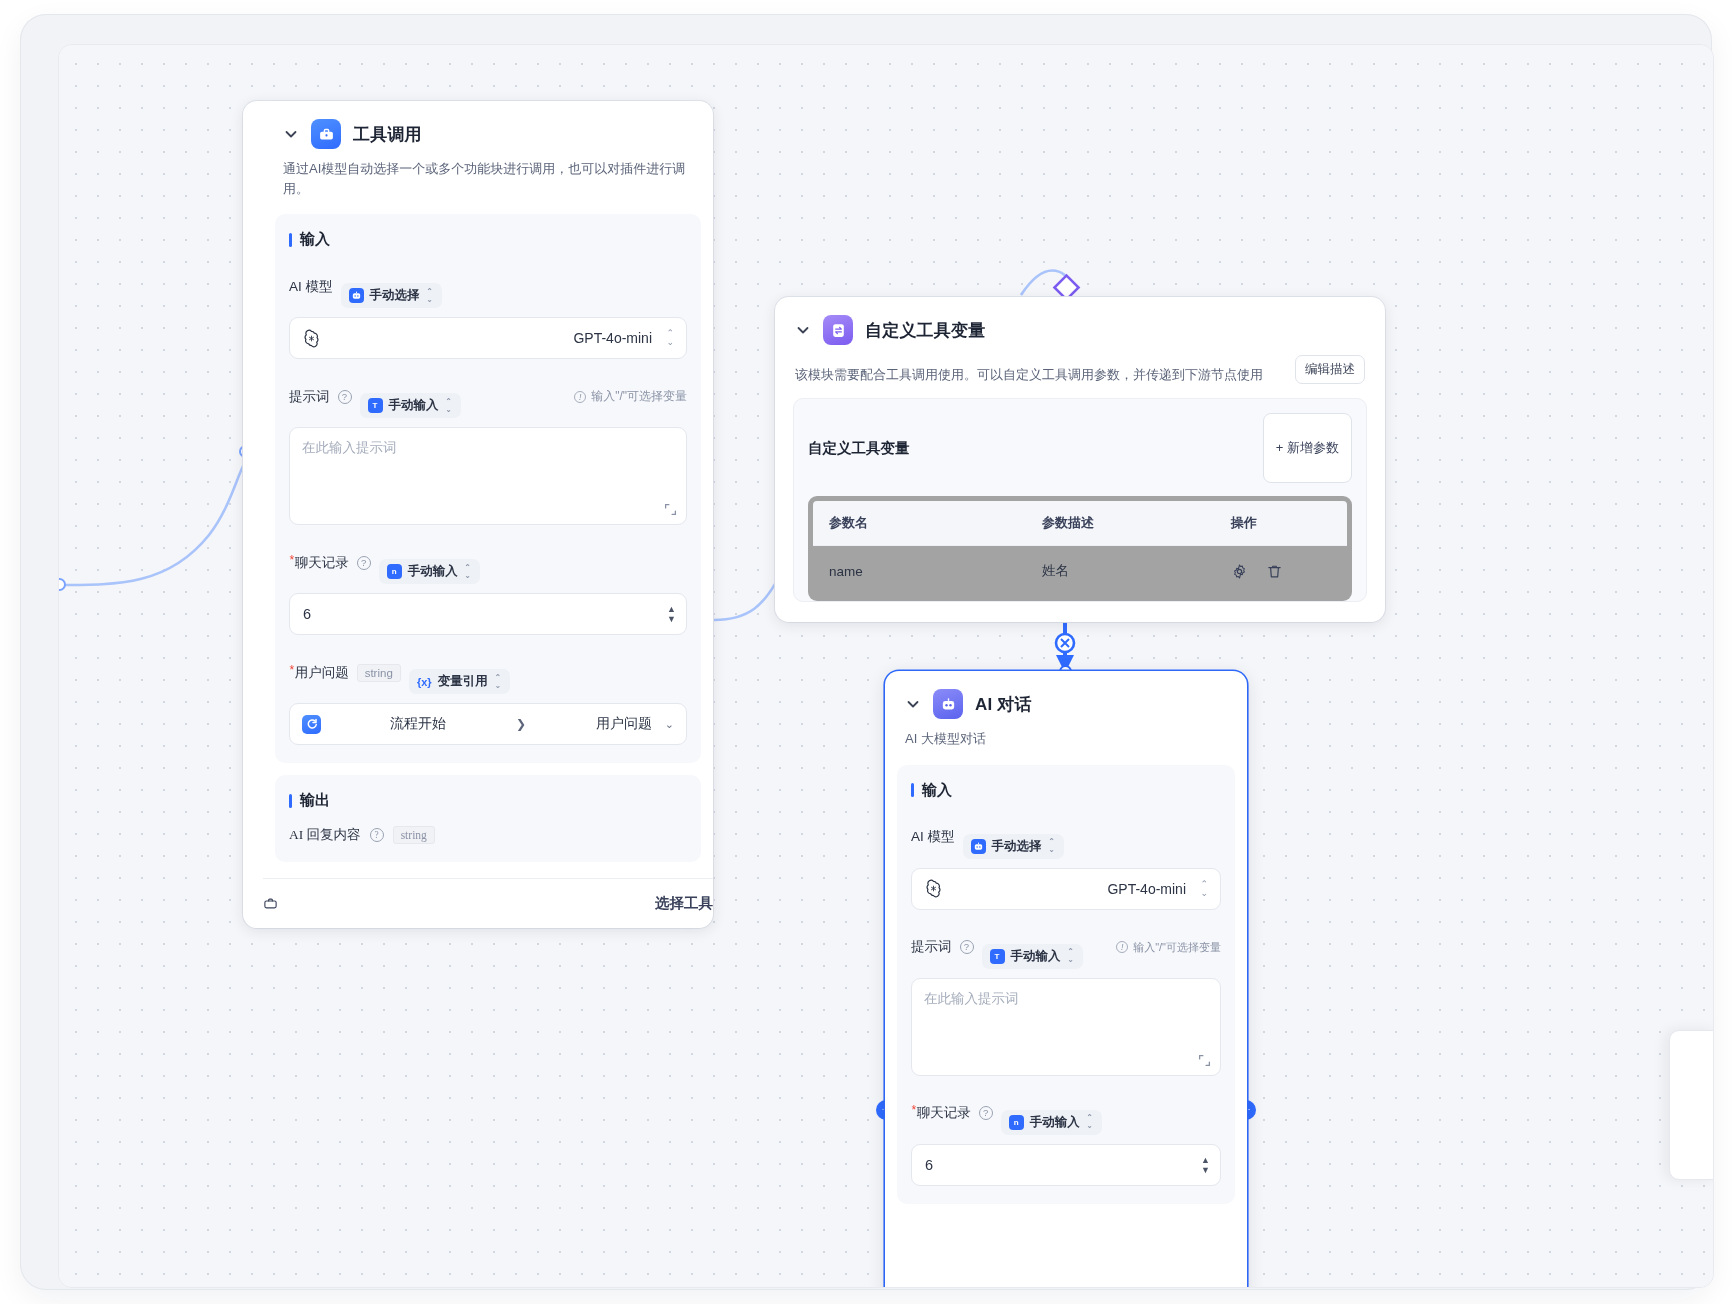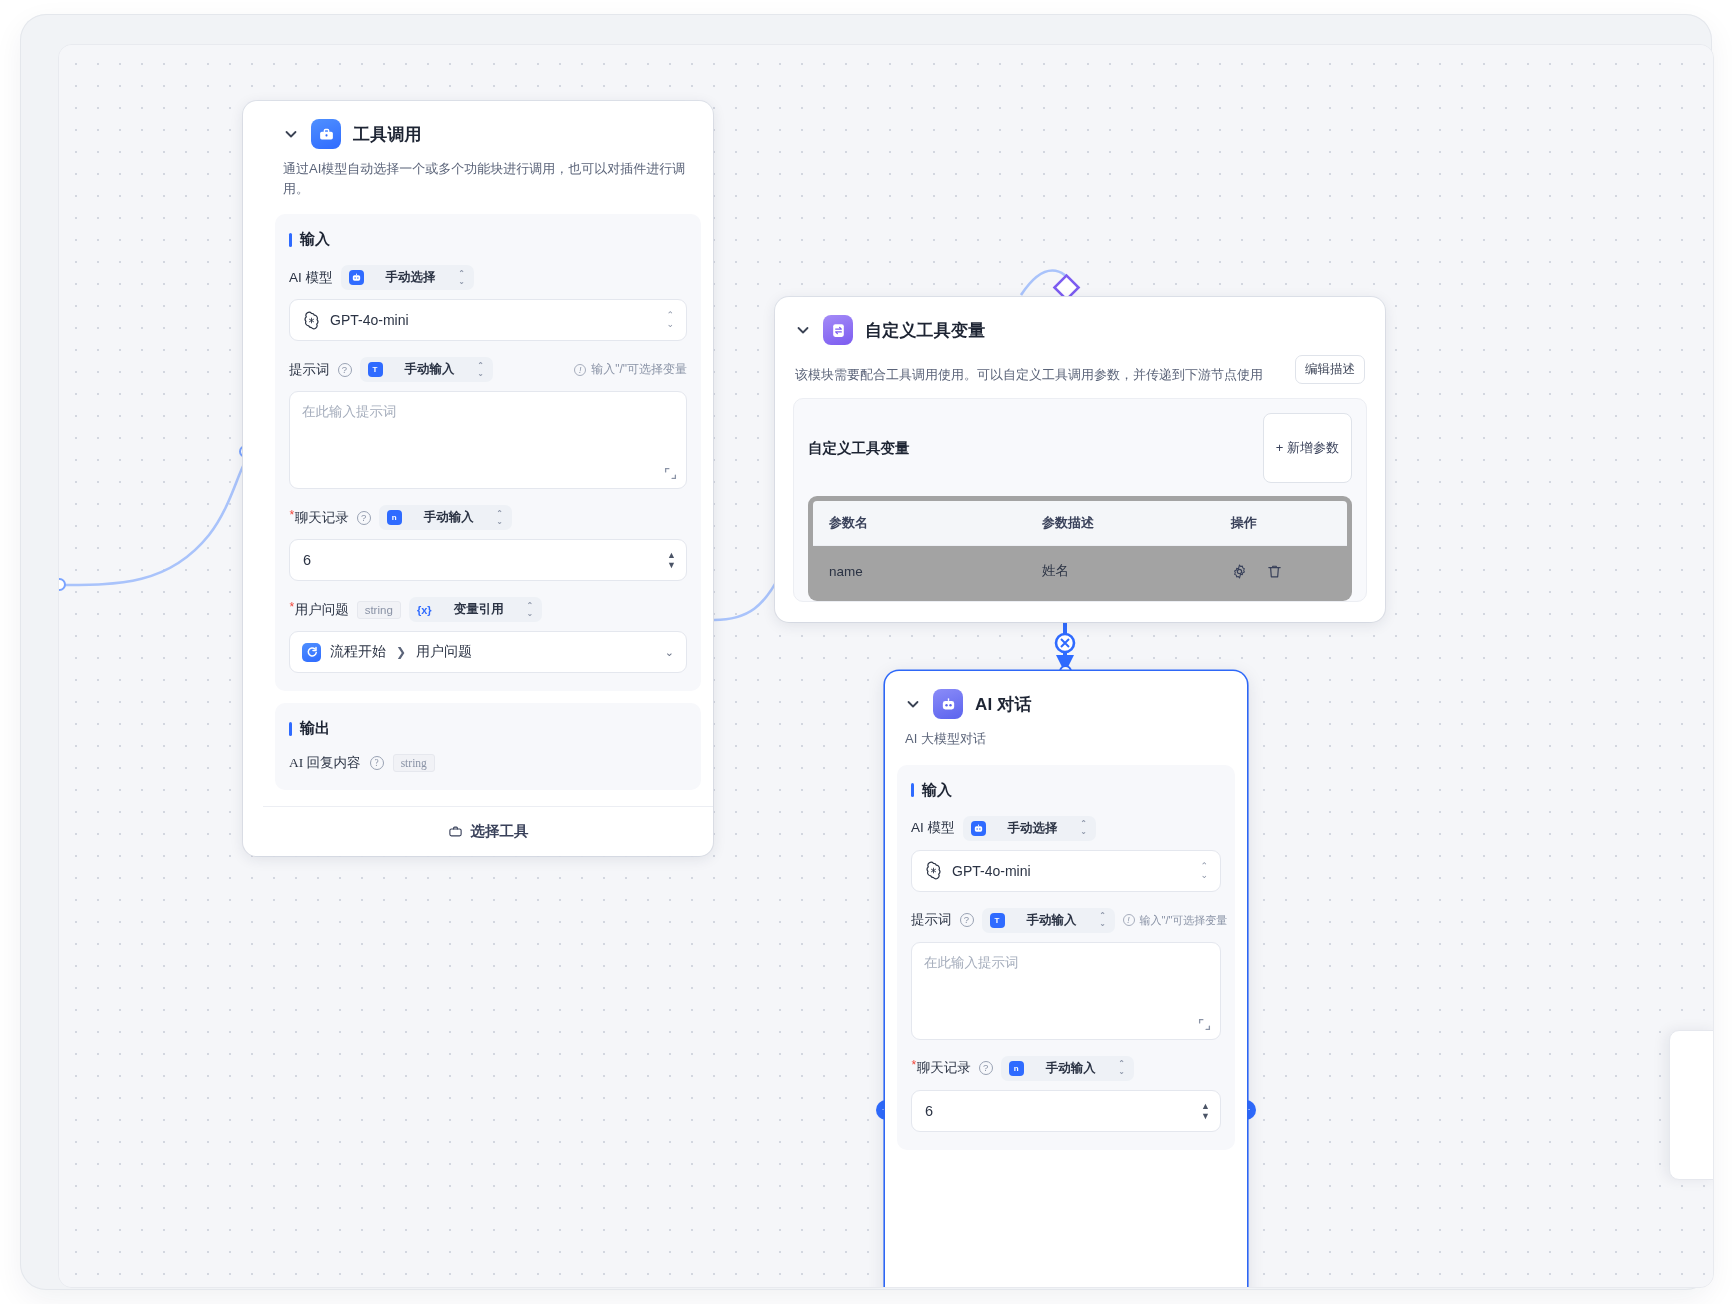--- a/index.html
+++ b/index.html
@@ -164,29 +164,30 @@
     flex: 0 0 auto;
   }
   .tag-string {
     font-size: 11.5px; color: #8a93a6;
     background: #f1f2f6;
     border: 1px solid #e6e8ee;
     border-radius: 3px;
     padding: 2px 7px;
   }
   .pill {
-    display: inline-flex; align-items: center; gap: 22px;
+    display: inline-flex; align-items: center; gap: 6px;
     background: #eef1f6;
     border-radius: 7px;
     padding: 4px 8px;
     font-size: 12.5px;
     font-weight: 700;
     color: #2b3344;
     cursor: pointer;
     white-space: nowrap;
+    margin-top: 18px;
   }
   .pill .sq {
     width: 15px; height: 15px;
     border-radius: 4px;
     background: #2f6bff;
     display: inline-flex; align-items: center; justify-content: center;
     font-size: 8px; color: #fff; font-weight: 700;
     flex: 0 0 auto;
   }
   .pill .sq.vx { background: transparent; color: #2f6bff; font-size: 11px; }
@@ -218,20 +219,21 @@
     background: #fff;
     border: 1px solid #e4e7ee;
     border-radius: 9px;
     height: 42px;
     display: flex; align-items: center;
     padding: 0 34px 0 12px;
     gap: 9px;
     font-size: 14px;
     color: #2b3344;
     cursor: pointer;
+    justify-content: space-between;
   }
   .sel .stepper, .sel .caret-r {
     position: absolute; right: 12px; top: 50%;
     transform: translateY(-50%);
     color: #8a93a6; font-size: 9px; line-height: 9px;
     text-align: center;
   }
   .sel .caret-r { font-size: 11px; color: #6b7488; }
   .oai { width: 19px; height: 19px; flex: 0 0 auto; }
   .start-ico {
@@ -277,21 +279,21 @@
     transform: translateY(-50%);
     display: flex; flex-direction: column; gap: 3px;
     color: #4b5466;
   }
   .spin span { font-size: 9px; line-height: 7px; }
 
   
   .node-footer {
     border-top: 1px solid #eceef3;
     height: 50px;
-    display: flex; align-items: center; justify-content: center;
+    display: flex; align-items: center; justify-content: space-between;
     gap: 8px;
     font-size: 14.5px;
     font-weight: 600;
     color: #39415a;
     cursor: pointer;
   }
 
   
   .out-row { display: flex; align-items: center; gap: 9px; font-family: Liberation Serif, serif; }
 

